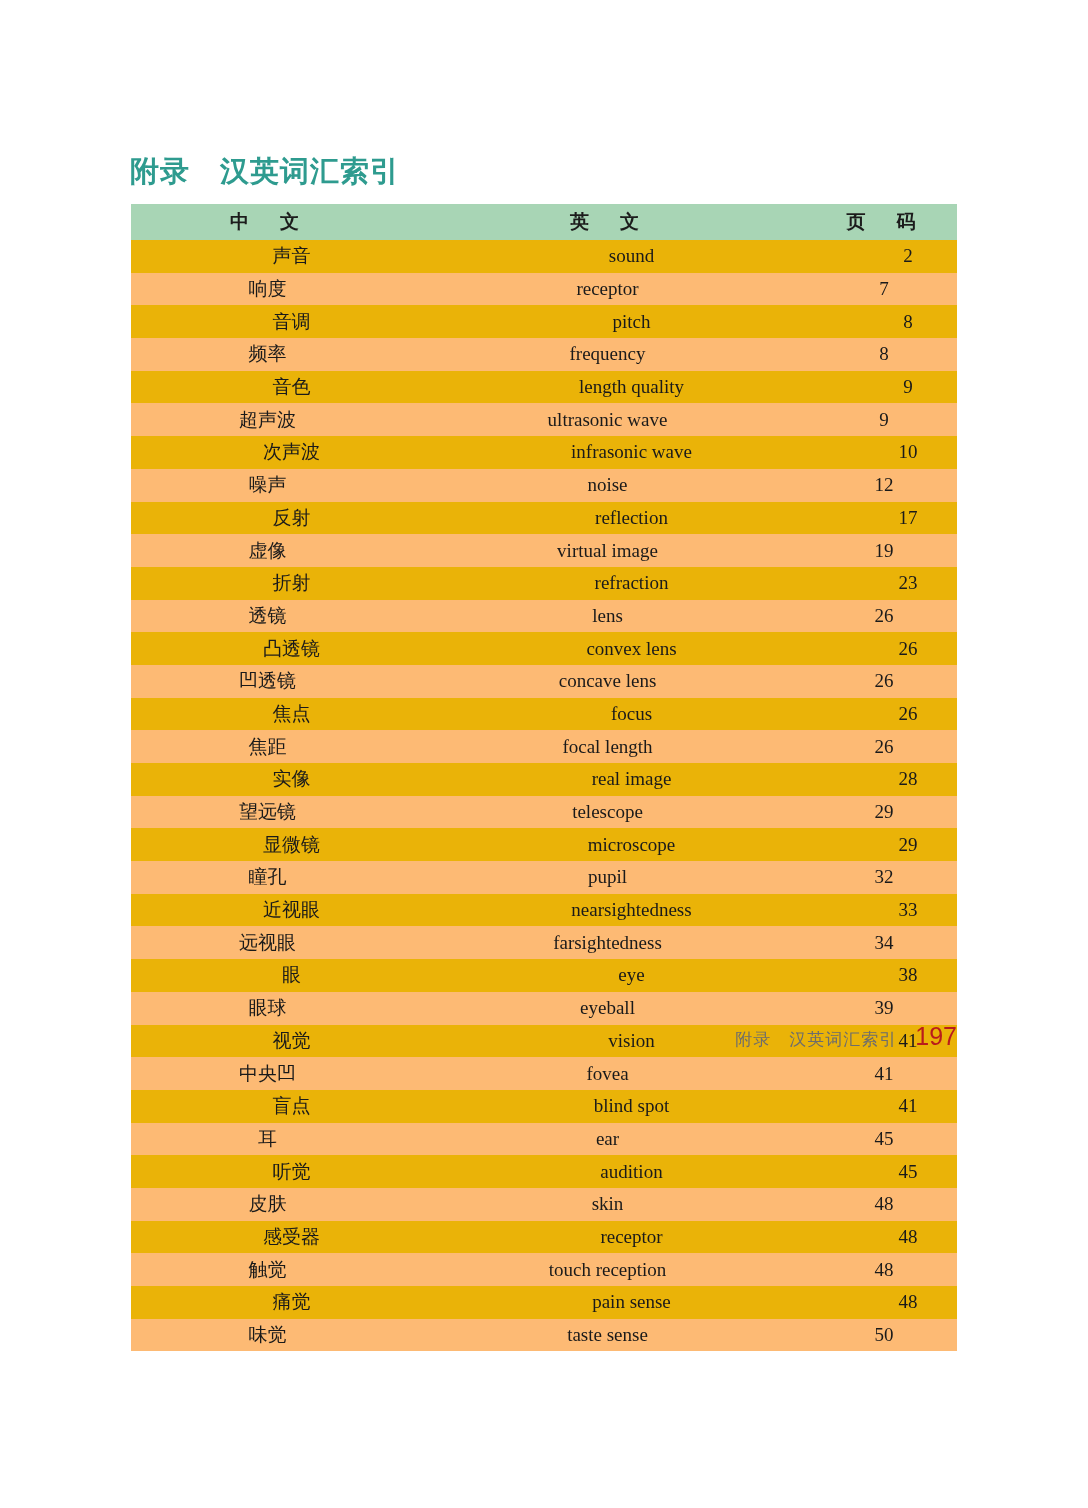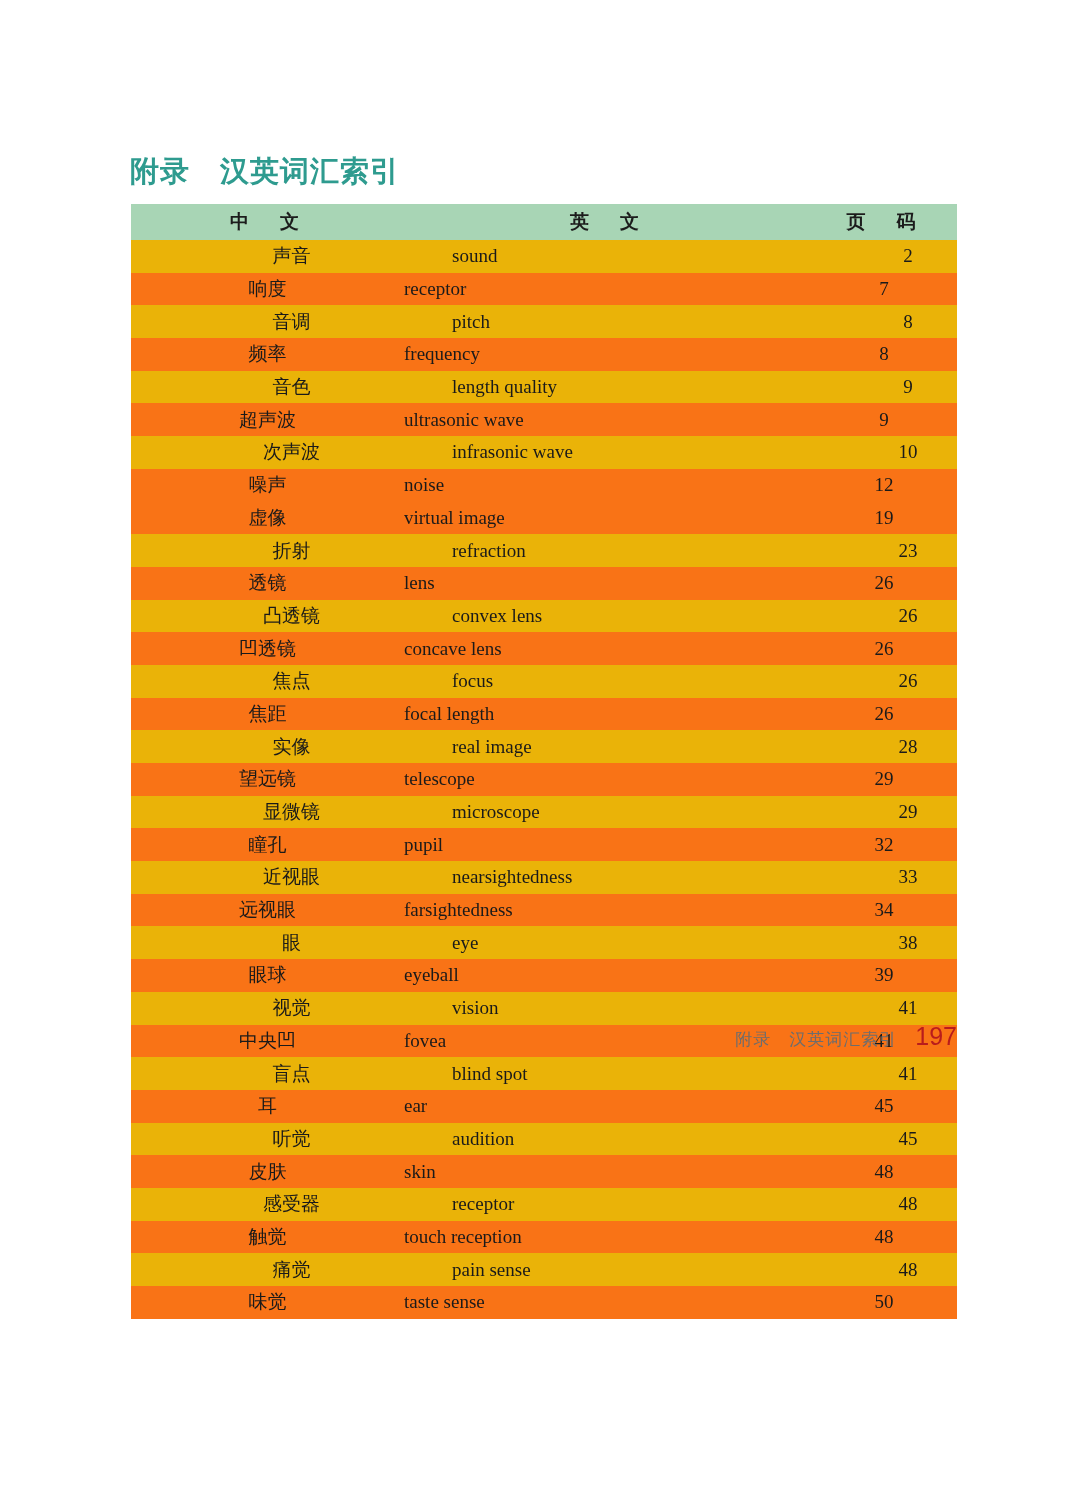--- a/index.html
+++ b/index.html
@@ -61,33 +61,33 @@
   .col-cn { width: 273px; }
   .col-en { width: 407px; }
   .col-pg { width: 146px; }
 
   td.cn {
     text-align: center;
     font-family: "Liberation Sans", sans-serif;
     font-size: 19px;
   }
   td.en {
-    text-align: left;
+    text-align: center;
     padding-left: 26px;
     font-family: "Liberation Serif", serif;
     font-size: 19px;
     margin-top: 40px;
   }
   td.pg {
     text-align: center;
     font-family: "Liberation Serif", serif;
     font-size: 19px;
   }
   tr.row-odd td { background: #eab308; padding-left: 48px; }
-  tr.row-even td { background: #f97316; }
+  tr.row-even td { background: #fdba74; }
 
   .footer {
     position: absolute;
     right: 131px;
     bottom: 92px;
     display: flex;
     align-items: baseline;
     gap: 18px;
   }
   .footer-label {
@@ -157,20 +157,25 @@
         <tr class="row-odd">
           <td class="cn">次声波</td>
           <td class="en">infrasonic wave</td>
           <td class="pg">10</td>
         </tr>
         <tr class="row-even">
           <td class="cn">噪声</td>
           <td class="en">noise</td>
           <td class="pg">12</td>
         </tr>
+        <tr class="row-odd">
+          <td class="cn">反射</td>
+          <td class="en">reflection</td>
+          <td class="pg">17</td>
+        </tr>
         <tr class="row-even">
           <td class="cn">虚像</td>
           <td class="en">virtual image</td>
           <td class="pg">19</td>
         </tr>
         <tr class="row-odd">
           <td class="cn">折射</td>
           <td class="en">refraction</td>
           <td class="pg">23</td>
         </tr>

